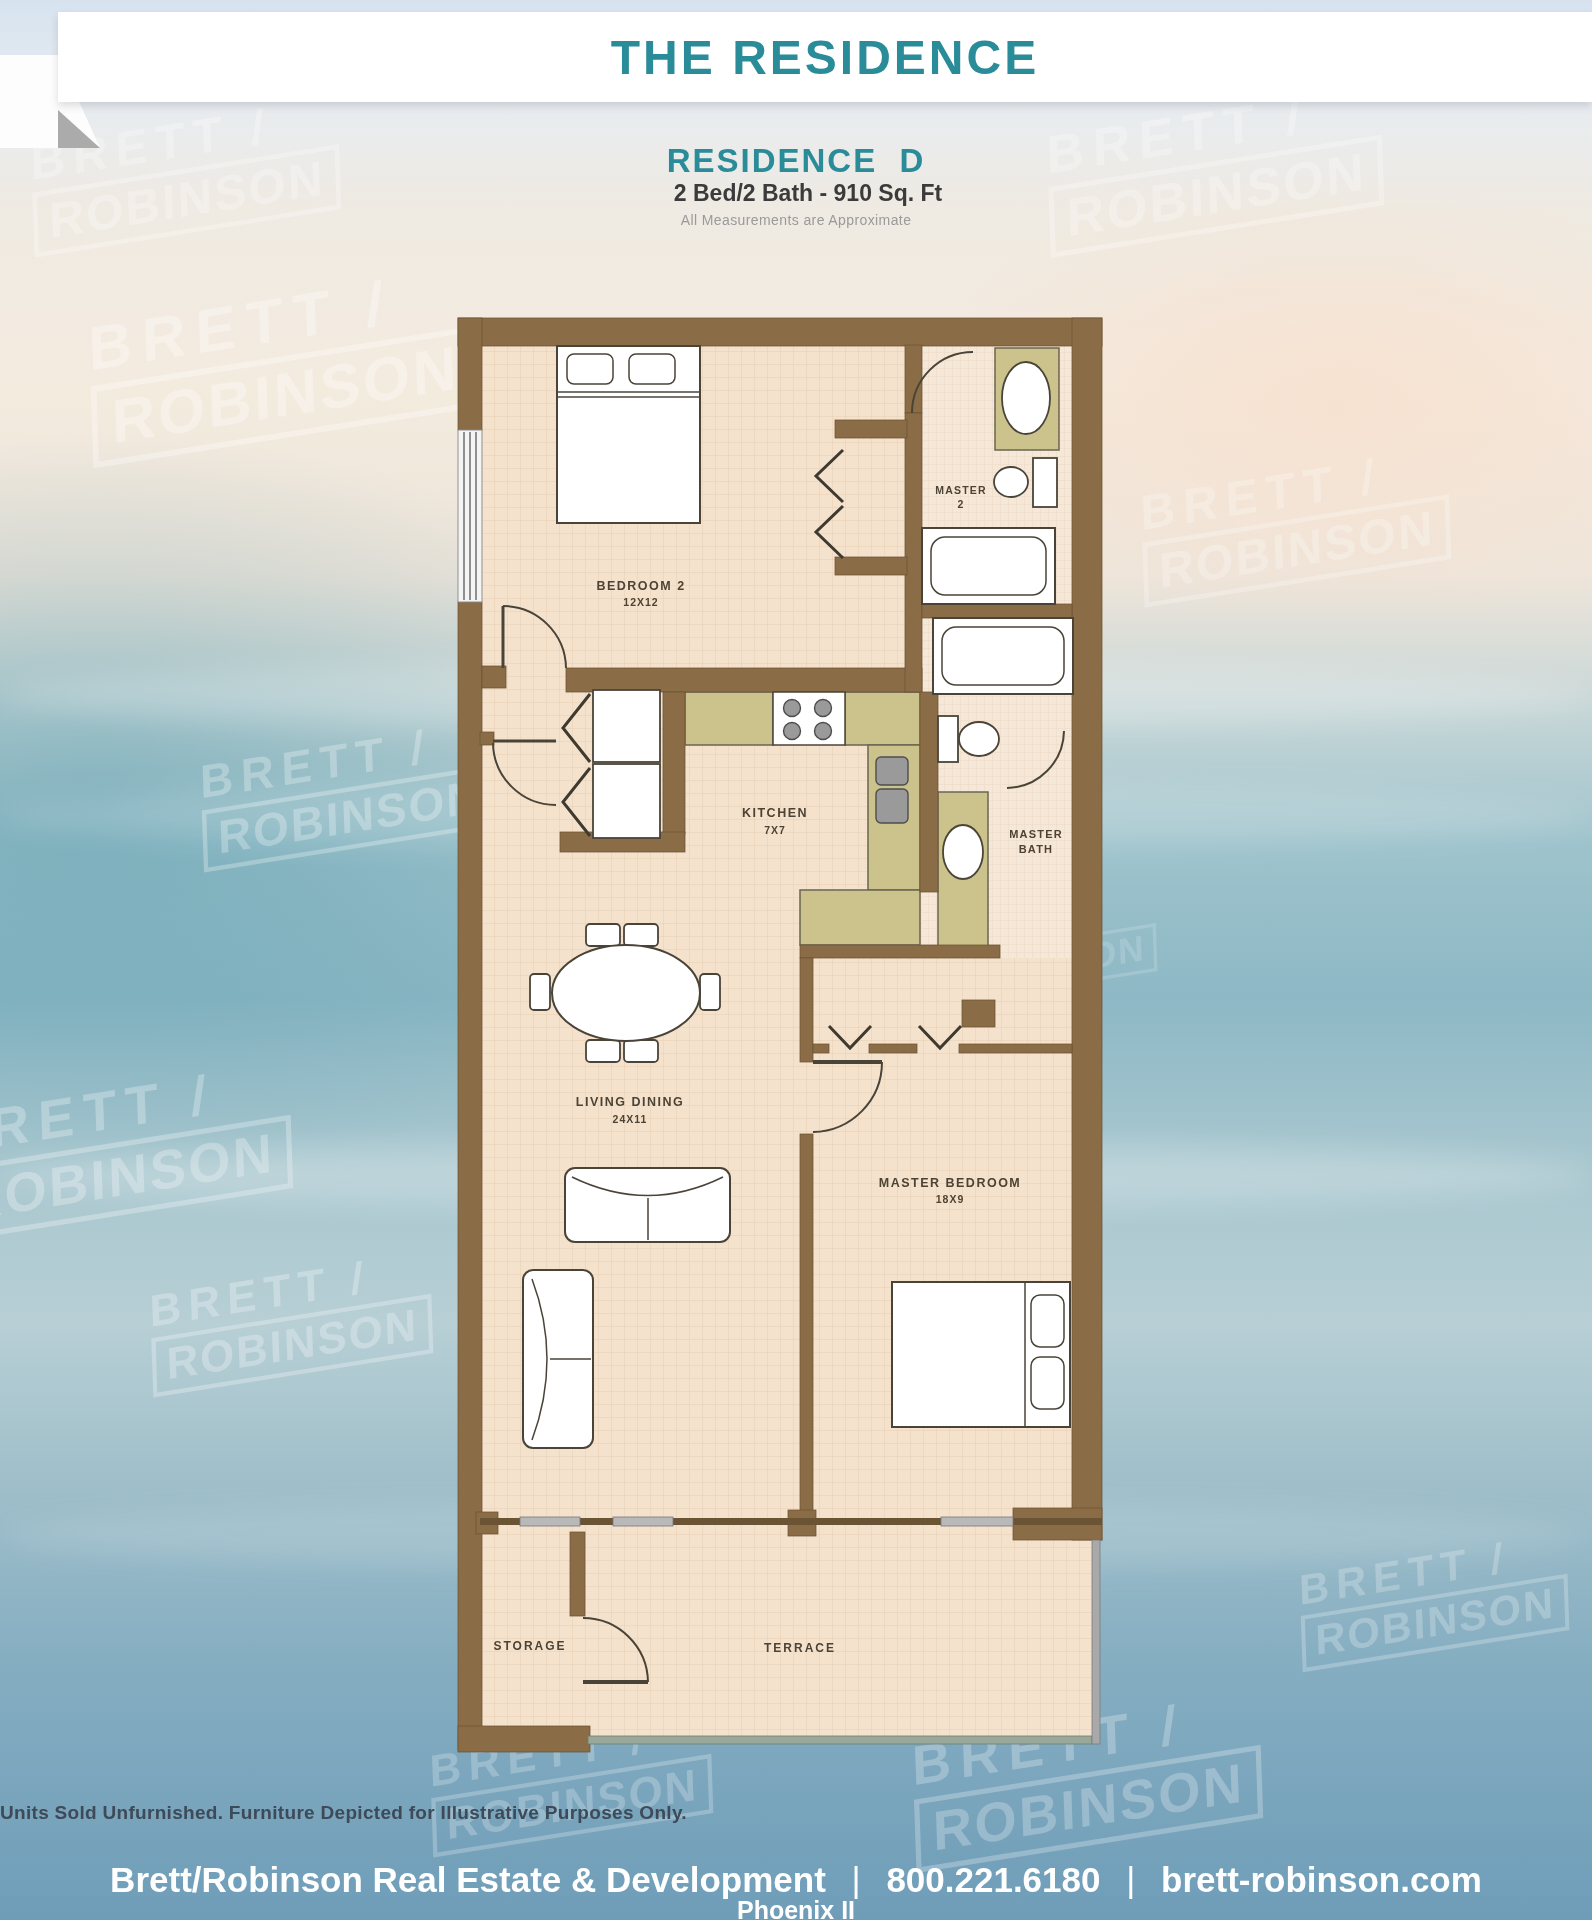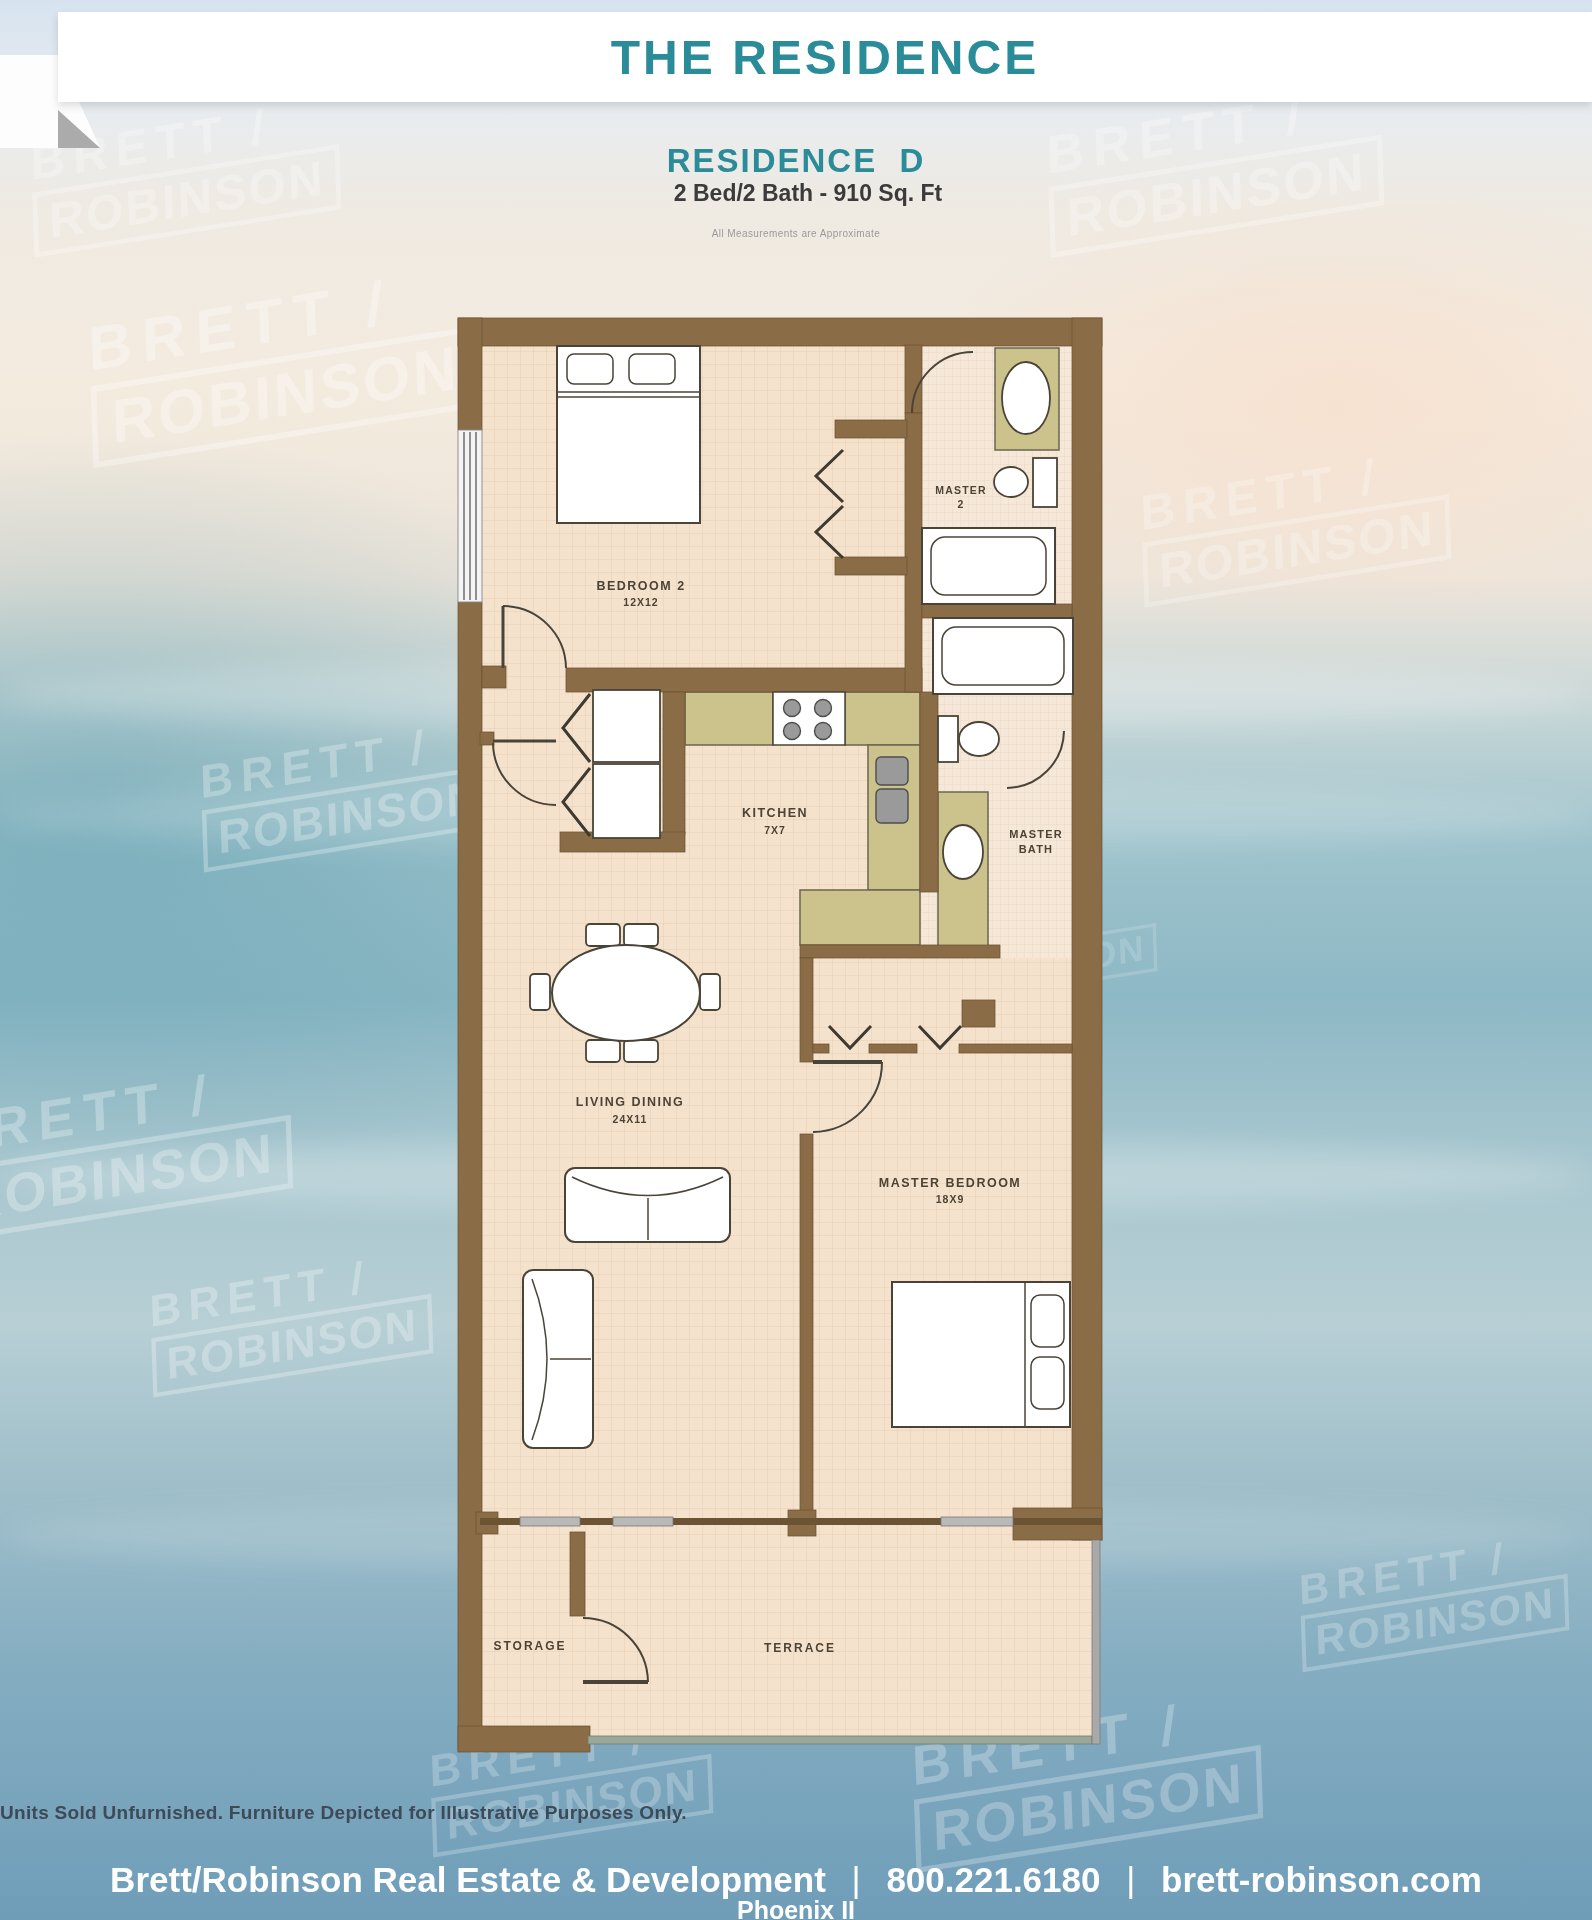--- a/index.html
+++ b/index.html
@@ -24,21 +24,21 @@
     box-shadow:0 4px 8px rgba(60,70,80,.18);display:flex;align-items:center;justify-content:center;}
   .banner-title{font-size:48px;font-weight:700;letter-spacing:3px;color:#2b8c99;}
   .ribbon-tail{position:absolute;left:0;top:55px;width:100px;height:93px;background:#fdfdfd;
     clip-path:polygon(0 0,58% 0,100% 100%,0 100%);}
   .ribbon-fold{position:absolute;left:58px;top:110px;width:42px;height:38px;background:#ababab;
     clip-path:polygon(0 0,100% 100%,0 100%);}
   
   .hdr{position:absolute;left:0;width:100%;text-align:center;}
   .residence-name{top:142px;font-size:33px;font-weight:700;letter-spacing:2px;color:#2b8c99;white-space:pre;}
   .specs{top:180px;font-size:23px;font-weight:700;color:#3b3b3b;padding-left:12px;}
-  .note{top:228px;font-size:10px;color:#9a9a9a;letter-spacing:.4px;}
+  .note{top:212px;font-size:14px;color:#9a9a9a;letter-spacing:.4px;}
   
   .wm{position:absolute;color:#fff;transform:rotate(-9deg) scale(var(--s,1));transform-origin:top left;
     opacity:var(--o,.28);font-weight:700;line-height:1.05;pointer-events:none;}
   .wm-l1{font-size:42px;letter-spacing:7px;transform:skewX(-7deg);padding-left:6px;}
   .wm-l2{font-size:42px;letter-spacing:2px;border:4px solid currentColor;padding:1px 10px 3px 10px;
     transform:skewX(-7deg);margin-top:3px;}
   svg{position:absolute;inset:0;}
   .footer-disclaimer{position:absolute;left:0;top:1802px;width:100%;text-align:left;
     font-size:19px;font-weight:700;color:#3e4a58;letter-spacing:.3px;}
   .footer-line{position:absolute;left:0;top:1860px;width:100%;text-align:center;

